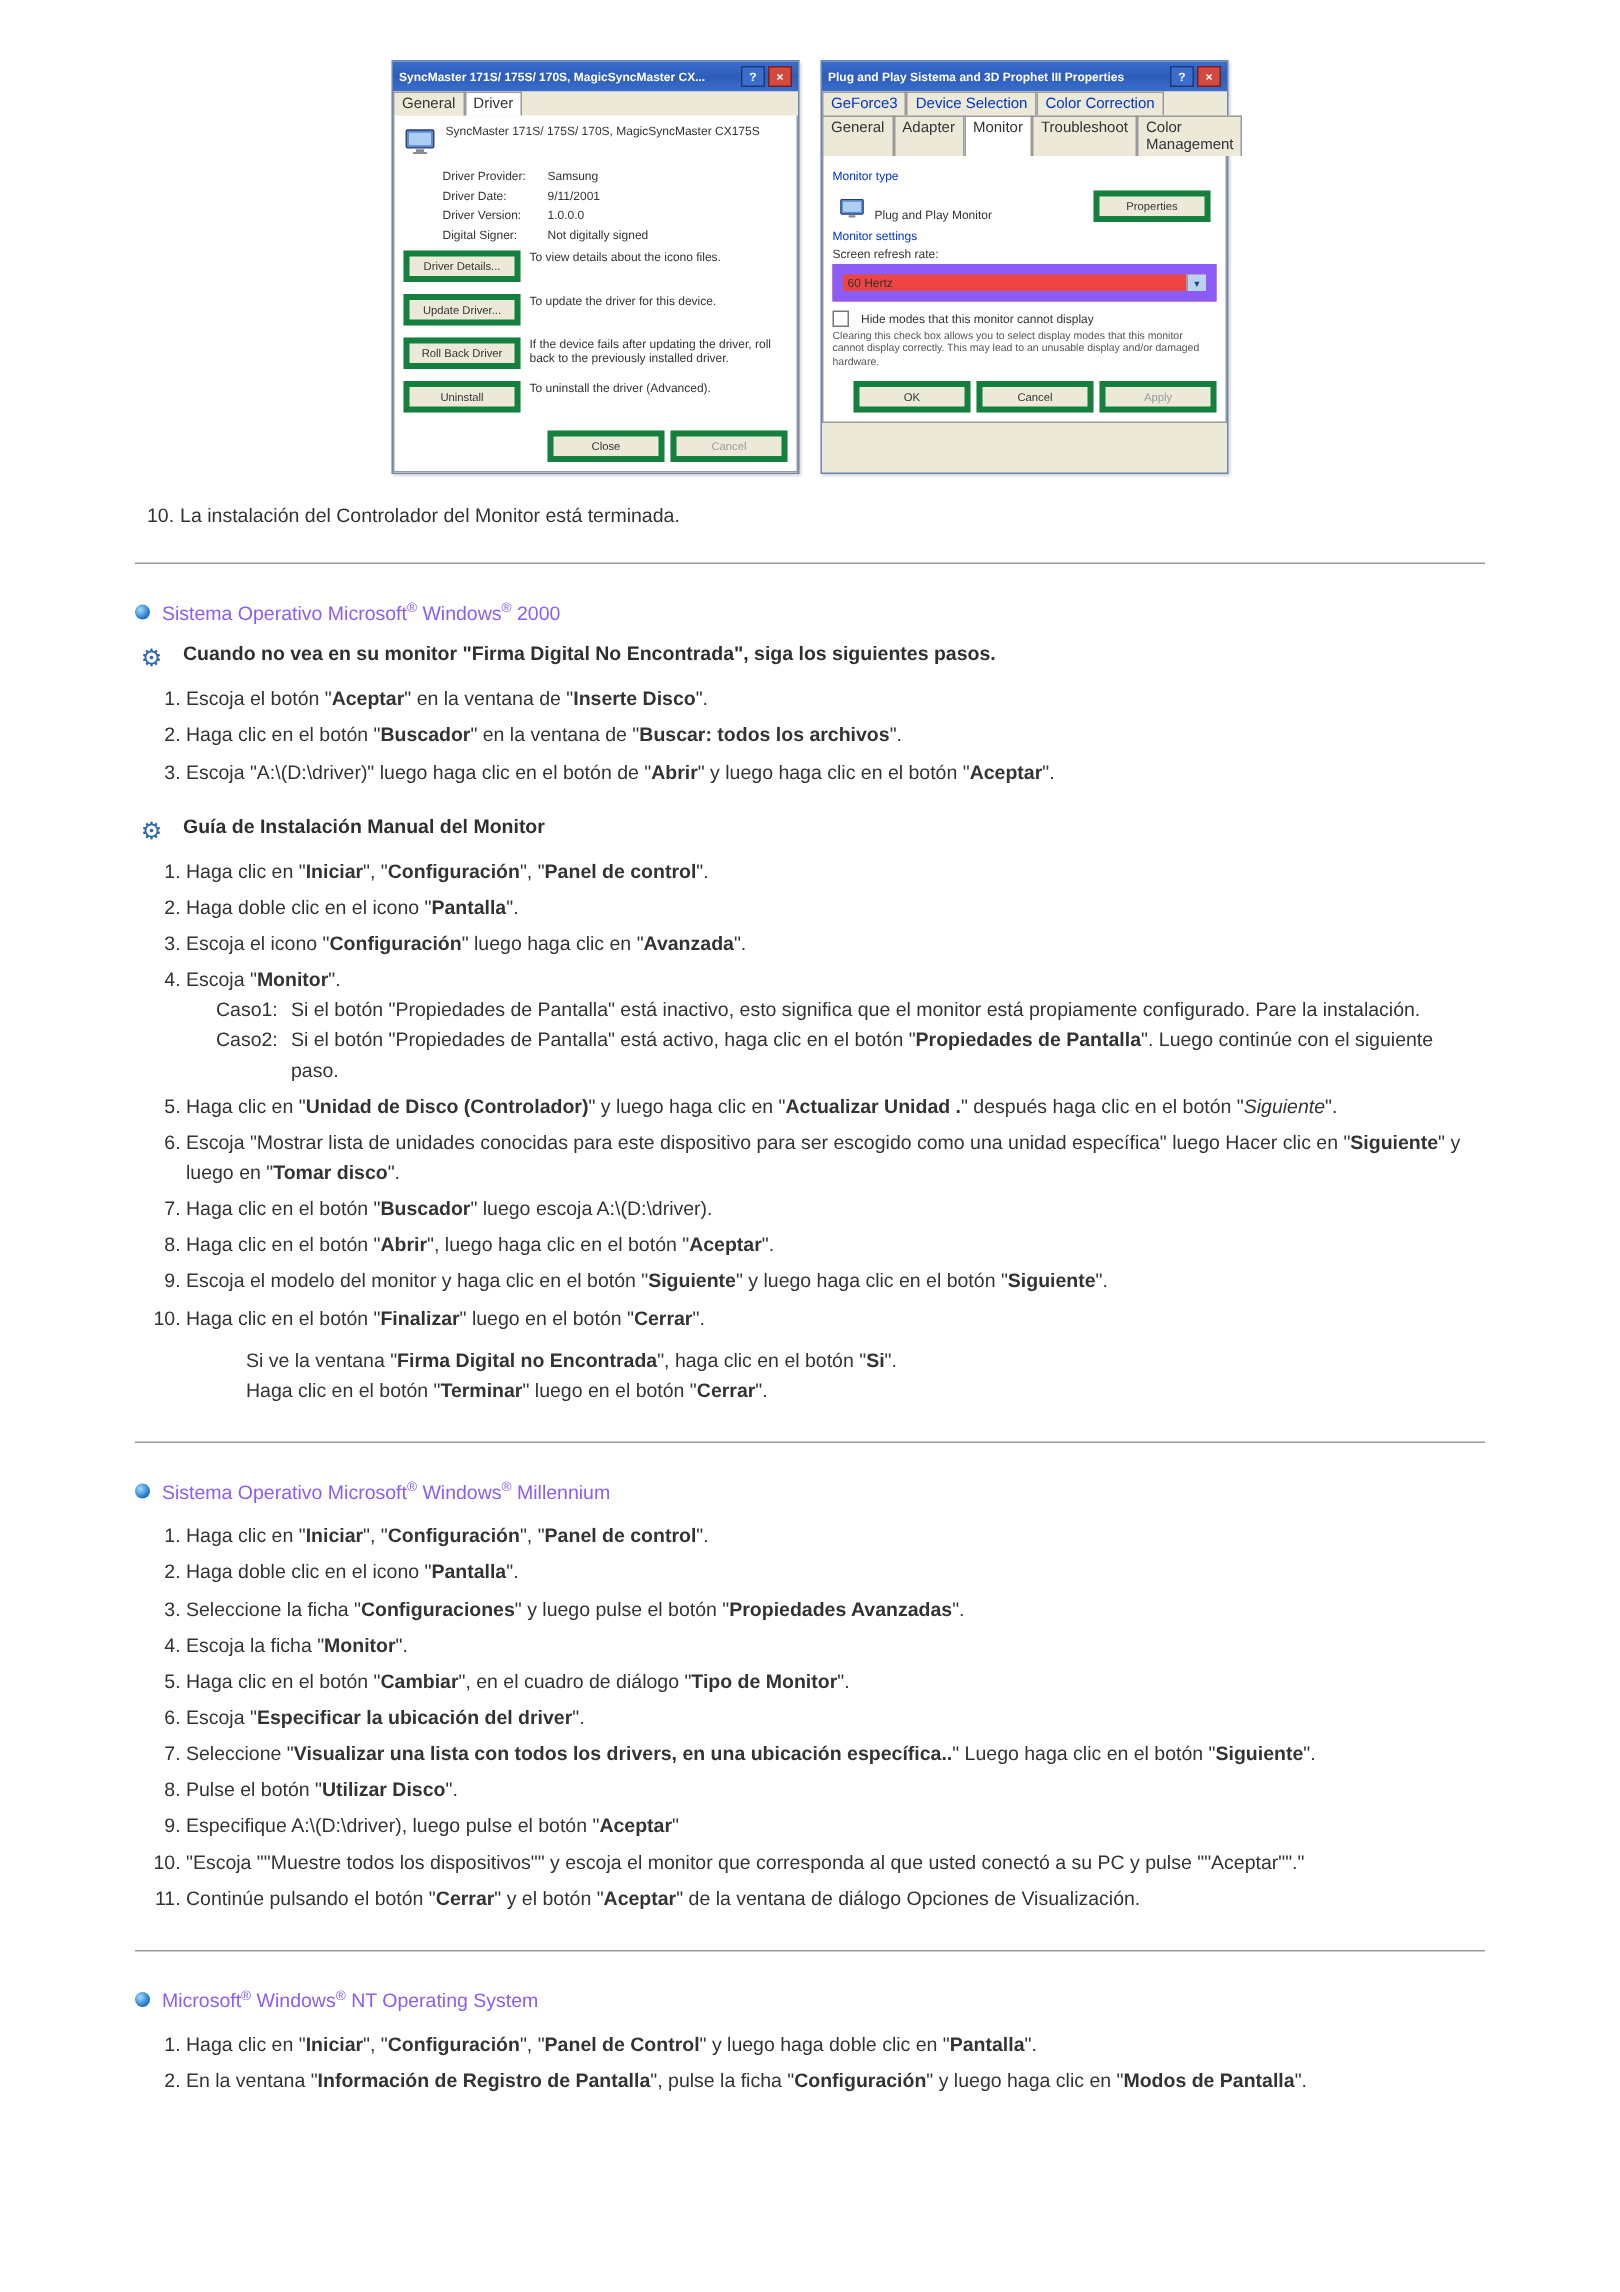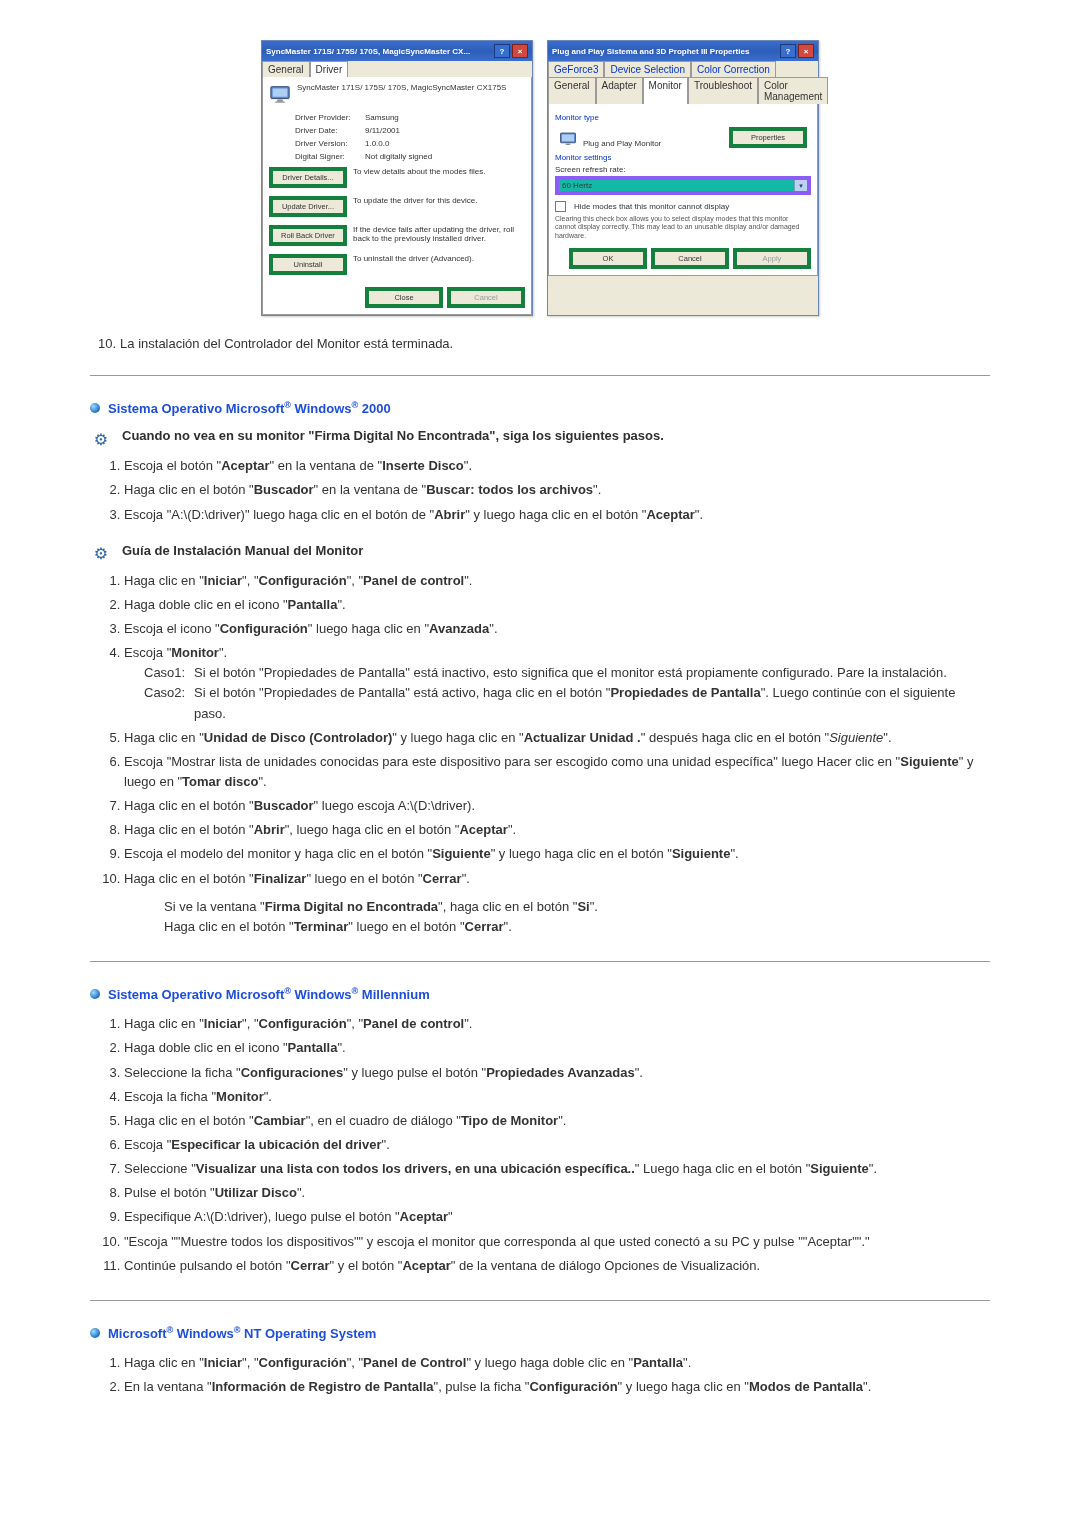--- a/index.html
+++ b/index.html
@@ -27,27 +27,27 @@
 .dlg-actions{display:flex;justify-content:flex-end;gap:4px;margin-top:8px}
 .btn.disabled{color:#9a9a9a}
 .group-label{color:#0033cc;margin:3px 0}
 .group-box{display:flex;align-items:flex-end;gap:6px;padding:2px 4px}
 .btn-right{margin-left:auto}
 .chk-row{display:flex;align-items:center;gap:8px;margin:3px 0}
 .chk{width:9px;height:9px;border:1px solid #777;background:#fff;flex:none;margin-top:1px}
 .warn{color:#555;font-size:7px;line-height:1.2}
 .select-row{display:flex;align-items:center;margin:2px 0}
 .select-row.gap{gap:4px}
-.select{border:4px solid #8b5cf6;background:#14b8a6;padding:1px 14px 1px 3px;position:relative;flex:1}
+.select{border:7px solid #8b5cf6;background:#ef4444;padding:1px 14px 1px 3px;position:relative;flex:1}
 .sel-arrow{position:absolute;right:0;top:0;bottom:0;width:12px;background:#bcd2ee;border-left:1px solid #7f9db9;color:#24427a;display:flex;align-items:center;justify-content:center;font-size:7px}
 hr.sep{border:none;border-top:1px solid #999;margin:24px 0}
 
 .section-row{display:flex;align-items:center;gap:8px;margin:6px 0 12px}
 .bullet{width:10px;height:10px;border-radius:50%;background:radial-gradient(circle at 35% 35%,#9fdcff,#1a6fc2 70%);flex:none}
-.section-title{font-weight:bold;color:#1d4ed8}
+.section-title{font-weight:normal;color:#8b5cf6}
 sup{font-size:.7em}
 
 .sub-row{display:flex;align-items:flex-start;gap:10px;margin:10px 0 4px}
 .gear-icon{width:22px;height:22px;flex:none;display:flex;align-items:center;justify-content:center;color:#2e67a8;font-size:16px}
 .sub-title{font-weight:bold;color:#2f2f2f}
 
 ol.steps{padding-left:34px;margin:6px 0 18px}
 ol.steps>li{margin:4px 0;line-height:1.55}
 .case{margin-left:20px;display:flex;gap:6px}
 .case-label{min-width:44px}
@@ -92,21 +92,21 @@
         <div class="info-row">
             <span class="info-label">Driver Version:</span>
             <span>1.0.0.0</span>
           </div>
         <div class="info-row">
             <span class="info-label">Digital Signer:</span>
             <span>Not digitally signed</span>
           </div>
         <div class="field-block">
             <span class="btn">Driver Details...</span>
-            <span class="desc">To view details about the modes files.</span>
+            <span class="desc">To view details about the icono files.</span>
           </div>
         <div class="field-block">
             <span class="btn">Update Driver...</span>
             <span class="desc">To update the driver for this device.</span>
           </div>
         <div class="field-block top">
             <span class="btn">Roll Back Driver</span>
             <span class="desc">If the device fails after updating the driver, roll back to the previously installed driver.</span>
           </div>
         <div class="field-block">

